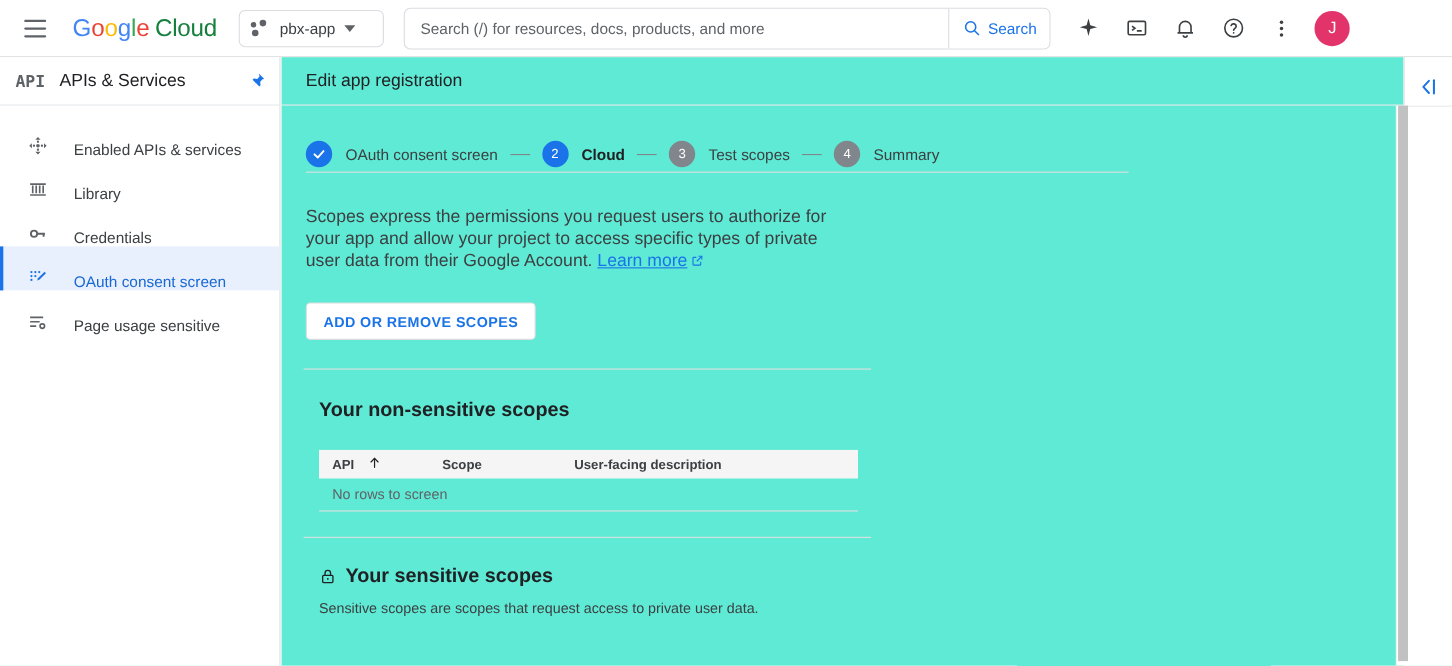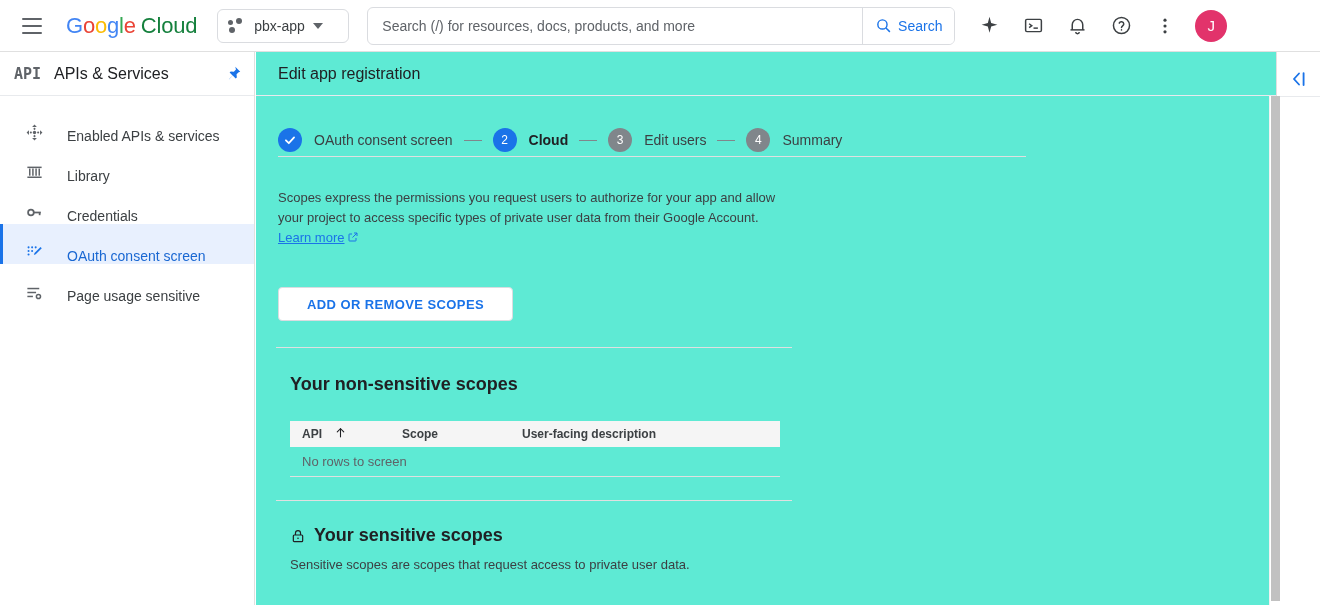--- a/index.html
+++ b/index.html
@@ -205,34 +205,34 @@
   .step-dash { width: 18px; height: 1px; background: #80868b; margin: 0 11px; }
 
   .stepper-rule {
     position: absolute;
     left: 22px; top: 60px;
     width: 748px; height: 1px;
     background: #e0e0e0;
   }
 
   .desc {
-    margin: 30px 0 16px 22px;
+    margin: 30px 0 4px 22px;
     width: 500px;
-    font-size: 13px;
+    font-size: 16px;
     line-height: 20px;
     color: #3c4043;
   }
   .desc a { color: #1a73e8; text-decoration: underline; }
   .ext-ico { display: inline-block; vertical-align: -1px; margin-left: 3px; }
 
   .btn-outline {
     margin: 22px 0 0 22px;
     display: inline-flex; align-items: center;
     height: 34px;
-    padding: 0 28px;
+    padding: 0 15px;
     border: 1px solid #dadce0;
     border-radius: 4px;
     background: #fff;
     color: #1a73e8;
     font-size: 13px;
     font-weight: bold;
     letter-spacing: 0.4px;
     cursor: pointer;
     font-family: "Liberation Sans", sans-serif;
   }
@@ -497,21 +497,21 @@
       <span class="step-dash"></span>
 
       <div class="step">
         <span class="step-bubble current">2</span>
         <span class="step-label strong">Cloud</span>
       </div>
       <span class="step-dash"></span>
 
       <div class="step">
         <span class="step-bubble todo">3</span>
-        <span class="step-label">Edit users</span>
+        <span class="step-label">Test scopes</span>
       </div>
       <span class="step-dash"></span>
 
       <div class="step">
         <span class="step-bubble todo">4</span>
         <span class="step-label">Summary</span>
       </div>
     </div>
 
     <div class="stepper-rule"></div>

